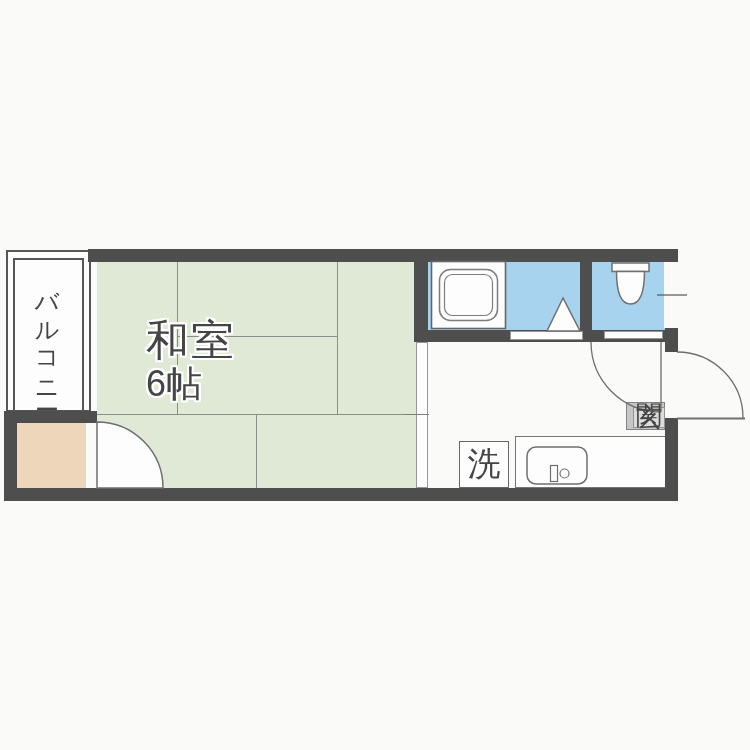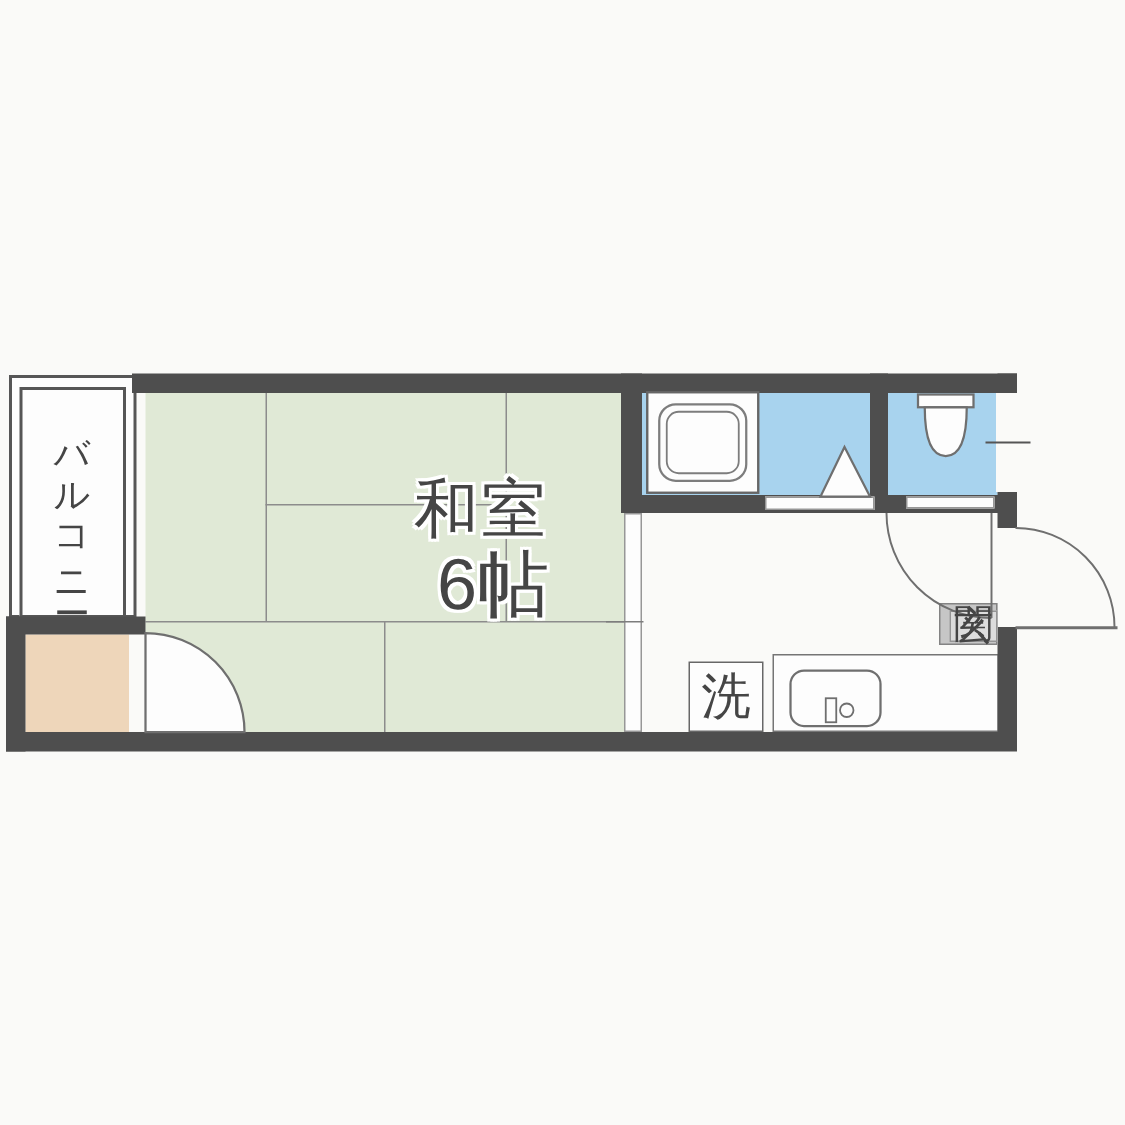--- a/index.html
+++ b/index.html
@@ -19,23 +19,23 @@
   
   .strip{background:#fdfdfd;border:1px solid #979797;}
   .gap{background:#fafaf8;}
   
   .step-outer{background:#c6c6c6;border:1px solid #838383;}
   .step-inner{background:#dcdcdc;border:1px solid #949494;}
   
   .counter{background:#fdfdfd;border:1.5px solid #757575;}
   
   .label{color:#454545;}
-  .room-label{left:146px;top:316px;width:220px;text-align:right;line-height:1.12;}
+  .room-label{left:146px;top:316px;width:220px;text-align:left;line-height:1.12;}
   .room-name{font-size:43px;letter-spacing:2px;}
-  .room-size{font-size:48px;}
+  .room-size{font-size:36px;}
   .halo{text-shadow:-2px -2px 0 #fff,2px -2px 0 #fff,-2px 2px 0 #fff,2px 2px 0 #fff,0 -2px 0 #fff,0 2px 0 #fff,-2px 0 0 #fff,2px 0 0 #fff;}
   .vtext{writing-mode:vertical-rl;text-orientation:mixed;display:flex;align-items:center;justify-content:center;}
   .balcony-label{left:28px;top:262px;width:38px;height:150px;font-size:24px;letter-spacing:3px;}
   .genkan-label{left:635px;top:351px;width:30px;height:64px;font-size:26px;letter-spacing:2px;}
   .washer-box{left:459px;top:441px;width:50px;height:47px;border:1.5px solid #676767;background:#fdfdfd;display:flex;align-items:center;justify-content:center;font-size:33px;}
   svg{position:absolute;left:0;top:0;}
 </style>
 </head>
 <body>
 

